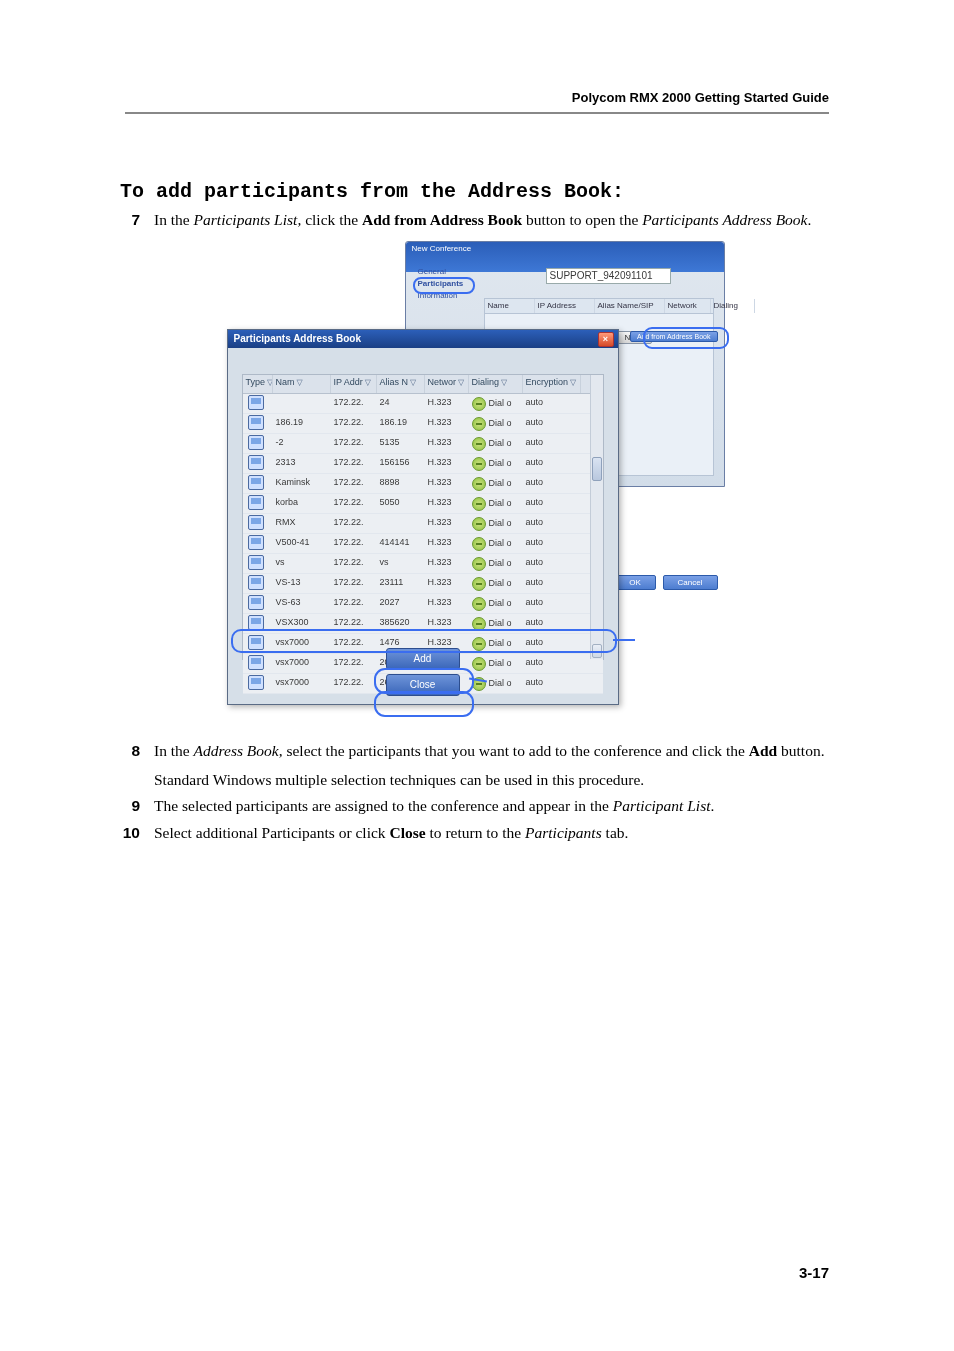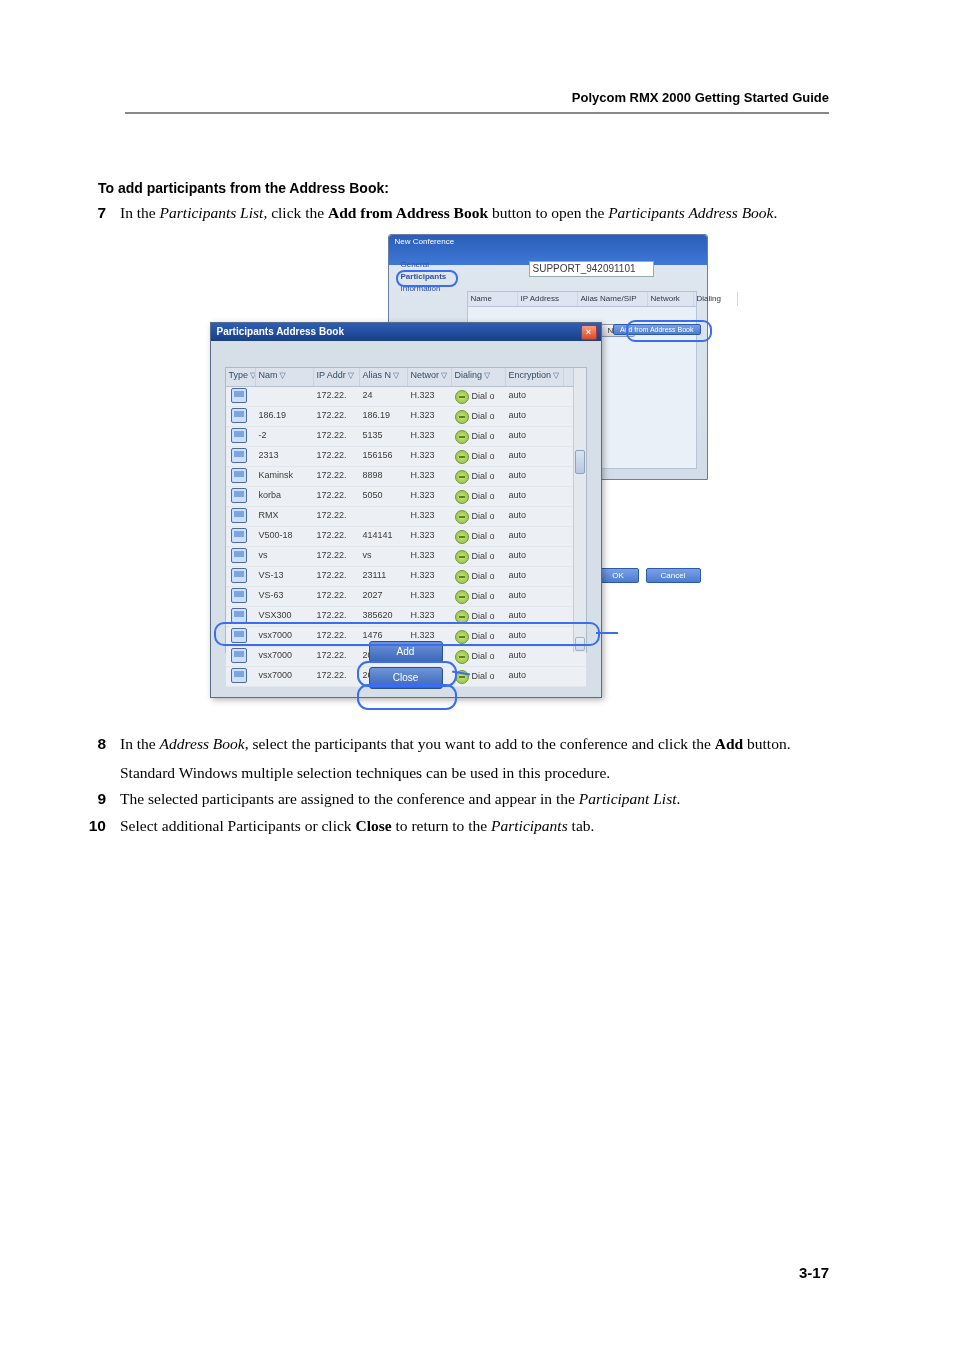--- a/index.html
+++ b/index.html
@@ -3,21 +3,21 @@
 <meta charset="utf-8">
 <style>
   body {
     margin: 0;
     font-family: "Book Antiqua", Palatino, "Palatino Linotype", Georgia, serif;
     background: #fff;
     color: #000;
     width: 954px;
   }
   .page {
-    padding: 110px 125px 60px 86px;
+    padding: 110px 125px 60px 120px;
     box-sizing: border-box;
     position: relative;
     min-height: 1351px;
   }
   .running-head {
     position: absolute;
     top: 90px;
     right: 125px;
     font-family: Arial, Helvetica, sans-serif;
     font-weight: bold;
@@ -25,24 +25,24 @@
   }
   .hr {
     position: absolute;
     top: 112px;
     right: 125px;
     left: 125px;
     height: 2px;
     background: #888;
   }
   .section-heading {
-    font-family: Liberation Sans, sans-serif;
-    font-weight: bold;
-    font-size: 14px;
-    margin: 70px 0 6px 12px;
+    font-family: Liberation Mono, monospace;
+    font-weight: bold;
+    font-size: 20px;
+    margin: 70px 0 6px 0;
   }
   .step {
     display: flex;
     gap: 14px;
     font-size: 15.5px;
     line-height: 1.45;
     margin-bottom: 4px;
   }
   .step .num {
     font-family: Arial, Helvetica, sans-serif;
@@ -418,21 +418,21 @@
               <div class="type-cell"><span class="icon-mini"></span></div>
               <div>RMX</div>
               <div>172.22.</div>
               <div></div>
               <div>H.323</div>
               <div class="dial-cell"><span class="di"></span>Dial o</div>
               <div>auto</div>
             </div>
             <div class="row2">
               <div class="type-cell"><span class="icon-mini"></span></div>
-              <div>V500-18</div>
+              <div>V500-41</div>
               <div>172.22.</div>
               <div>414141</div>
               <div>H.323</div>
               <div class="dial-cell"><span class="di"></span>Dial o</div>
               <div>auto</div>
             </div>
             <div class="row2">
               <div class="type-cell"><span class="icon-mini"></span></div>
               <div>vs</div>
               <div>172.22.</div>

